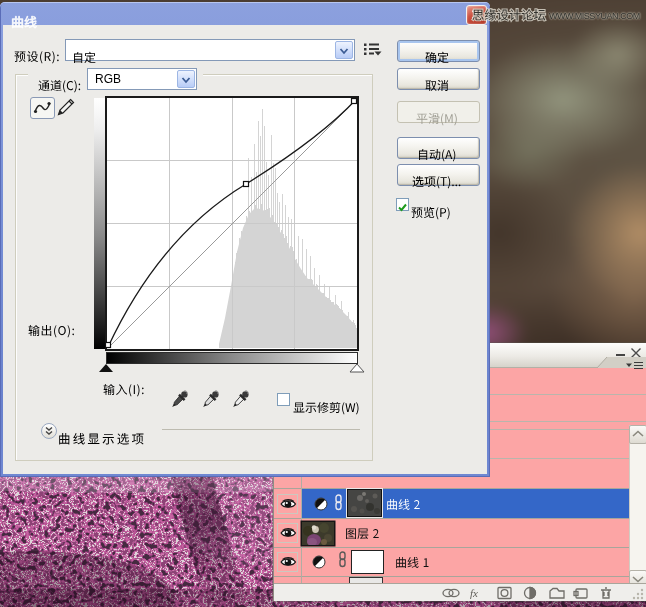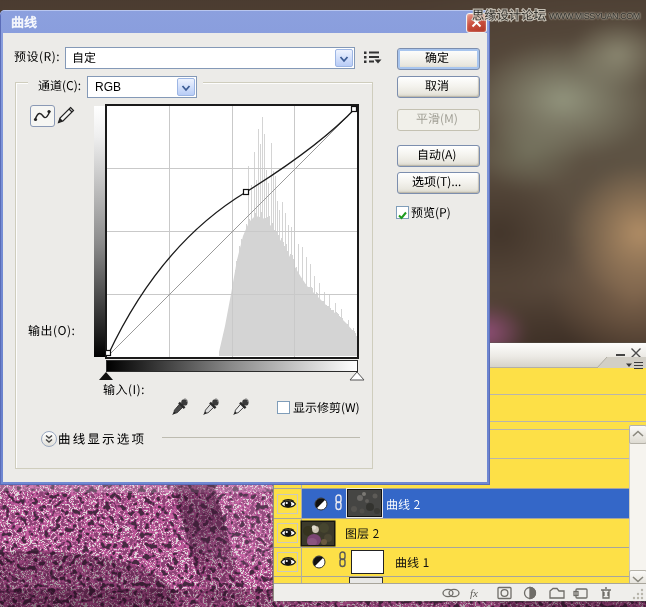--- a/index.html
+++ b/index.html
@@ -54,21 +54,21 @@
 <rect width="646" height="130" fill="#2a0622" opacity=".10"></rect>
 <ellipse cx="150" cy="2" rx="280" ry="14" fill="#e8d0e4" opacity=".25"></ellipse>
 <ellipse cx="255" cy="48" rx="75" ry="40" fill="#d8a8cc" opacity=".12"></ellipse>
 <g transform="rotate(75 135 60)">
       <rect x="35" y="-30" width="200" height="40" fill="url(#foldv)"></rect>
     </g>
 <ellipse cx="35" cy="122" rx="140" ry="48" fill="#1e0418" opacity=".3"></ellipse>
 <rect y="112" width="646" height="18" fill="#1e0418" opacity=".25"></rect>
 <ellipse cx="620" cy="125" rx="120" ry="30" fill="#26091e" opacity=".3"></ellipse>
 </svg>
-<div id="panel" class="abs" style="left:273px;top:343px;width:373px;height:258px;background:#fde047;border-left:1px solid #8f8d85;box-shadow:0 0 0 1px rgba(90,88,80,.35)">
+<div id="panel" class="abs" style="left:273px;top:343px;width:373px;height:258px;background:#fca5a5;border-left:1px solid #8f8d85;box-shadow:0 0 0 1px rgba(90,88,80,.35)">
     <div class="abs" style="left:0;top:0;width:373px;height:24px;background:linear-gradient(180deg,#fdfdfc,#eceae5 55%,#d6d3ca);border-bottom:1px solid #b3b0a6"></div>
     <div class="abs" style="left:342px;top:11px;width:9px;height:2px;background:#444"></div>
     <svg class="abs" style="left:356px;top:4px" width="12" height="12">
       <path d="M1.5 1.5 L10.5 10.5 M10.5 1.5 L1.5 10.5" stroke="#4a4a4a" stroke-width="1.4"></path>
     </svg>
     <svg class="abs" style="left:323px;top:14px" width="50" height="11">
       <path d="M0 11 L10 0 L50 0 L50 11 Z" fill="#d2cfc6"></path>
       <path d="M0 11 L10 0" stroke="#b0ada3" stroke-width="1" fill="none"></path>
     </svg>
     <svg class="abs" style="left:351px;top:18px" width="20" height="9">
@@ -176,21 +176,21 @@
       <g fill="#b8b5ab">
         <circle cx="10" cy="2" r="1.2"></circle>
         <circle cx="6" cy="6" r="1.2"></circle>
         <circle cx="10" cy="6" r="1.2"></circle>
         <circle cx="2" cy="10" r="1.2"></circle>
         <circle cx="6" cy="10" r="1.2"></circle>
         <circle cx="10" cy="10" r="1.2"></circle>
       </g>
     </svg>
   </div>
-<div id="dlg" class="abs" style="left:0;top:10px;width:490px;height:475px">
+<div id="dlg" class="abs" style="left:0;top:2px;width:490px;height:475px">
     <div class="abs" style="left:0;top:0;width:490px;height:475px;background:linear-gradient(180deg,#8ca0de,#7890d6 40%,#6a82cd 85%,#7088d2);border-radius:5px 5px 0 0;box-shadow:inset 0 1px 0 #b8c6ef,inset 0 0 0 1px #5a6cb8"></div>
     <div class="abs" style="left:3px;top:23px;width:484px;height:449px;background:#ecebe8"></div>
     <div class="abs" style="left:466px;top:3px;width:19px;height:18px;border:1px solid #f2f2f2;border-radius:3px;background:linear-gradient(160deg,#e89a8c,#cd5342 45%,#b03423);box-shadow:inset 0 0 2px rgba(255,255,255,.6)"><svg width="19" height="18">
         <path d="M5.5 4.5 L13.5 12.5 M13.5 4.5 L5.5 12.5" stroke="#fff" stroke-width="2"></path>
       </svg></div>
     <div class="abs" style="left:15px;top:72px;width:356px;height:385px;border:1px solid #cfcdbd;box-shadow:1px 1px 0 rgba(255,255,255,.9) inset"></div>
     <div class="abs" style="left:28px;top:62px;width:175px;height:30px;background:#ecebe8"></div>
     <div class="combo" style="left:65px;top:37px;width:288px;height:20px">
       <div class="carr">
         <svg width="12" height="11">

